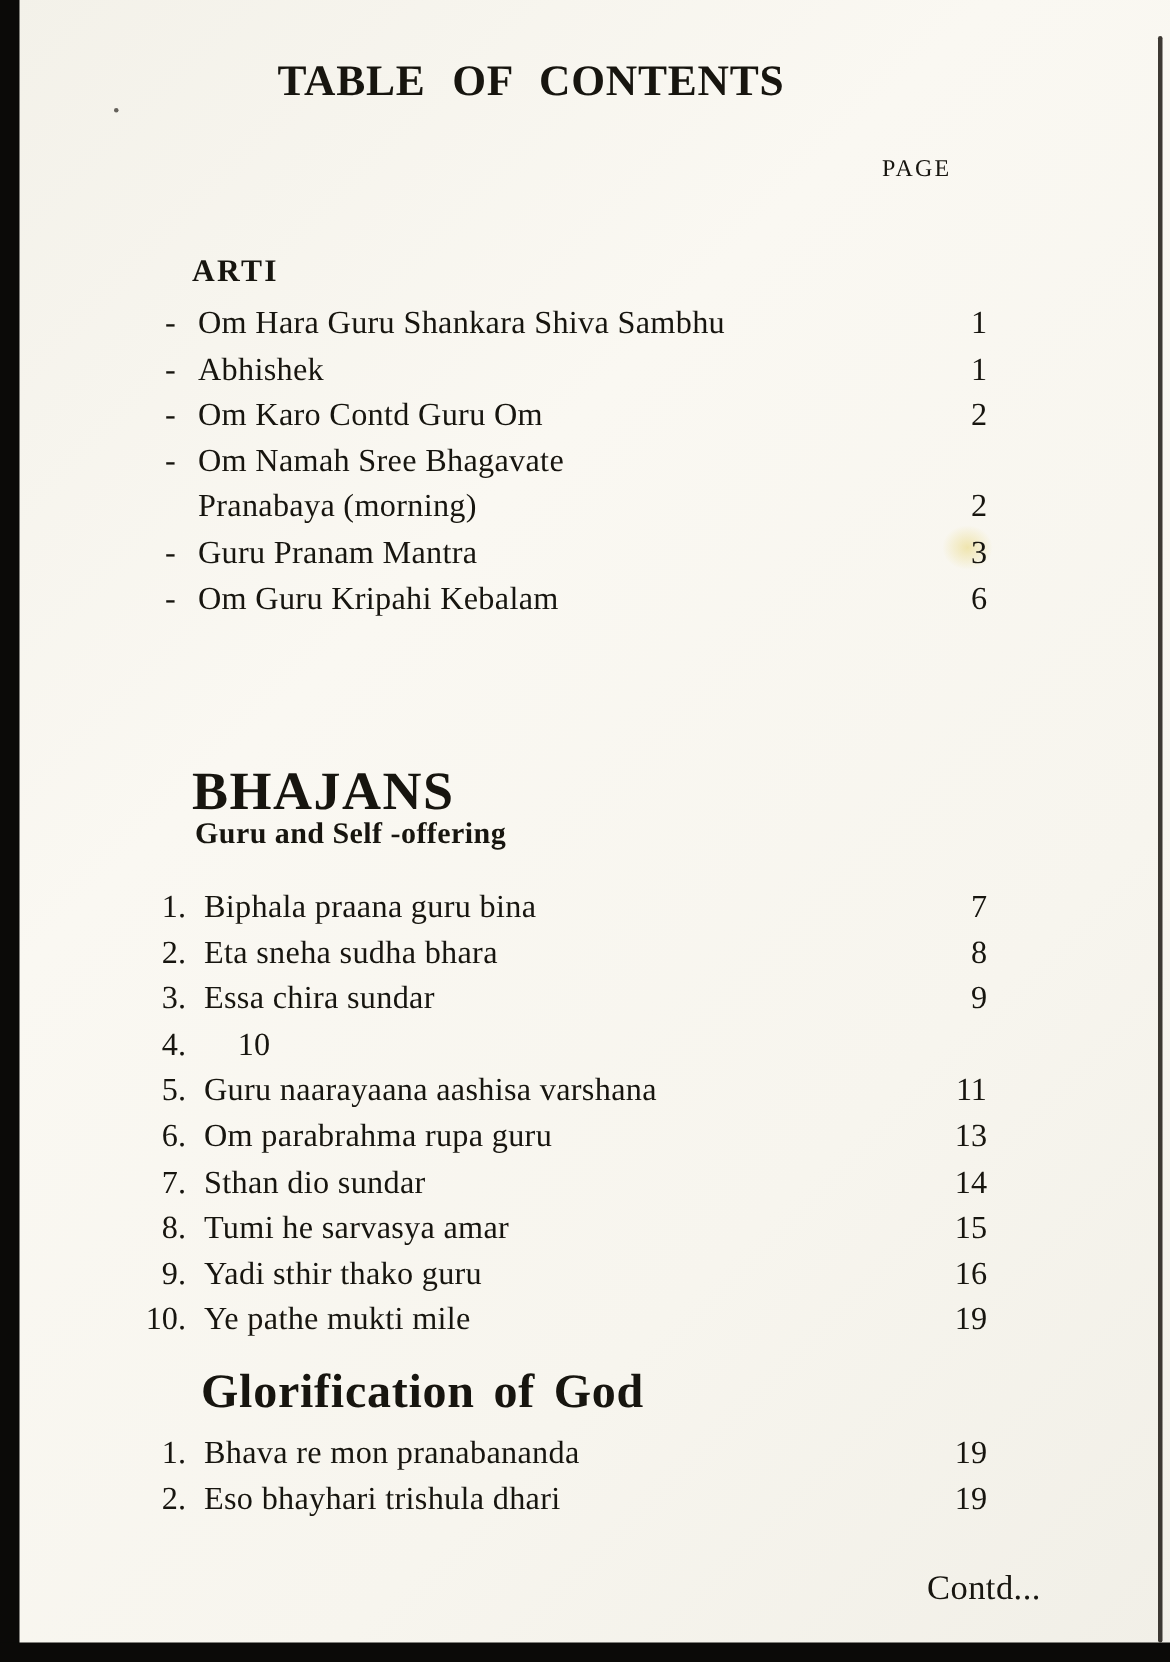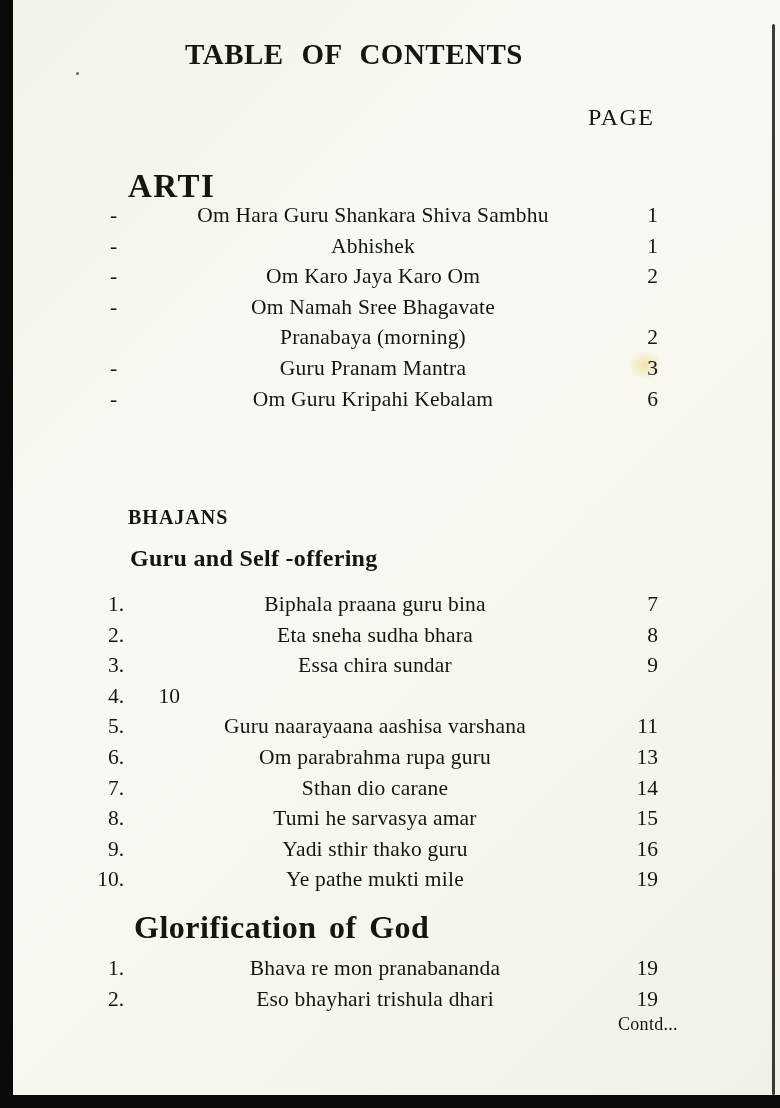--- a/index.html
+++ b/index.html
@@ -20,40 +20,40 @@
   .yellow-spot { position: absolute; left: 628px; top: 350px; width: 34px; height: 30px;
                  background: radial-gradient(ellipse at center, rgba(232,214,120,0.55) 0%, rgba(232,214,120,0) 70%); }
 
   .doc-title {
     position: absolute; top: 38px; left: 0; width: 780px; padding-right: 72px;
     text-align: center; font-size: 29px; font-weight: bold;
     letter-spacing: 0.5px; word-spacing: 10px;
   }
   .page-header {
     position: absolute; top: 104px; left: 588px;
-    font-size: 24px; letter-spacing: 1.5px;
+    font-size: 16px; letter-spacing: 1.5px;
   }
 
-  .h-arti    { position: absolute; top: 168px; left: 128px; font-size: 33px; font-weight: bold; letter-spacing: 1.5px; }
-  .h-bhajans { position: absolute; top: 506px; left: 128px; font-size: 20px; font-weight: bold; letter-spacing: 1px; }
-  .h-sub1    { position: absolute; top: 545px; left: 130px; font-size: 24px; font-weight: bold; letter-spacing: 0.3px; }
+  .h-arti    { position: absolute; top: 168px; left: 128px; font-size: 21px; font-weight: bold; letter-spacing: 1.5px; }
+  .h-bhajans { position: absolute; top: 506px; left: 128px; font-size: 36px; font-weight: bold; letter-spacing: 1px; }
+  .h-sub1    { position: absolute; top: 545px; left: 130px; font-size: 20px; font-weight: bold; letter-spacing: 0.3px; }
   .h-sub2    { position: absolute; top: 909px; left: 134px; font-size: 32px; font-weight: bold; letter-spacing: 0.5px; word-spacing: 4px; }
 
   .rows { position: absolute; display: flex; flex-direction: column; }
   .rows-arti { top: 200px; left: 110px; width: 548px; }
   .rows-sub1 { top: 589px; left: 96px;  width: 562px; }
   .rows-sub2 { top: 953px; left: 96px;  width: 562px; }
 
   .row { display: flex; align-items: baseline; height: 30.6px; font-size: 21.5px; line-height: 30.6px; }
   .marker { flex: none; width: 22px; }
   .rows-numbered .marker { width: 40px; text-align: right; padding-right: 12px; }
-  .text { flex: 1; letter-spacing: 0.2px; white-space: nowrap; overflow: hidden; text-align: center; }
+  .text { flex: 1; letter-spacing: 0.2px; white-space: nowrap; overflow: hidden; }
   .pagenum { flex: none; width: 44px; text-align: right; }
 
-  .contd { position: absolute; top: 1014px; left: 618px; font-size: 18px; letter-spacing: 0.3px; }
+  .contd { position: absolute; top: 1046px; left: 618px; font-size: 23px; letter-spacing: 0.3px; }
 </style>
 </head>
 <body>
 
 <div class="edge-left"></div>
 <div class="edge-bottom"></div>
 <div class="edge-right"></div>
 <div class="speck"></div>
 <div class="yellow-spot"></div>
 
@@ -67,21 +67,21 @@
     <span class="text">Om Hara Guru Shankara Shiva Sambhu</span>
     <span class="pagenum">1</span>
   </div>
   <div class="row">
     <span class="marker">-</span>
     <span class="text">Abhishek</span>
     <span class="pagenum">1</span>
   </div>
   <div class="row">
     <span class="marker">-</span>
-    <span class="text">Om Karo Jaya Karo Om</span>
+    <span class="text">Om Karo Contd Guru Om</span>
     <span class="pagenum">2</span>
   </div>
   <div class="row">
     <span class="marker">-</span>
     <span class="text">Om Namah Sree Bhagavate</span>
     <span class="pagenum"></span>
   </div>
   <div class="row">
     <span class="marker"></span>
     <span class="text">Pranabaya (morning)</span>
@@ -127,21 +127,21 @@
     <span class="text">Guru naarayaana aashisa varshana</span>
     <span class="pagenum">11</span>
   </div>
   <div class="row">
     <span class="marker">6.</span>
     <span class="text">Om parabrahma rupa guru</span>
     <span class="pagenum">13</span>
   </div>
   <div class="row">
     <span class="marker">7.</span>
-    <span class="text">Sthan dio carane</span>
+    <span class="text">Sthan dio sundar</span>
     <span class="pagenum">14</span>
   </div>
   <div class="row">
     <span class="marker">8.</span>
     <span class="text">Tumi he sarvasya amar</span>
     <span class="pagenum">15</span>
   </div>
   <div class="row">
     <span class="marker">9.</span>
     <span class="text">Yadi sthir thako guru</span>

